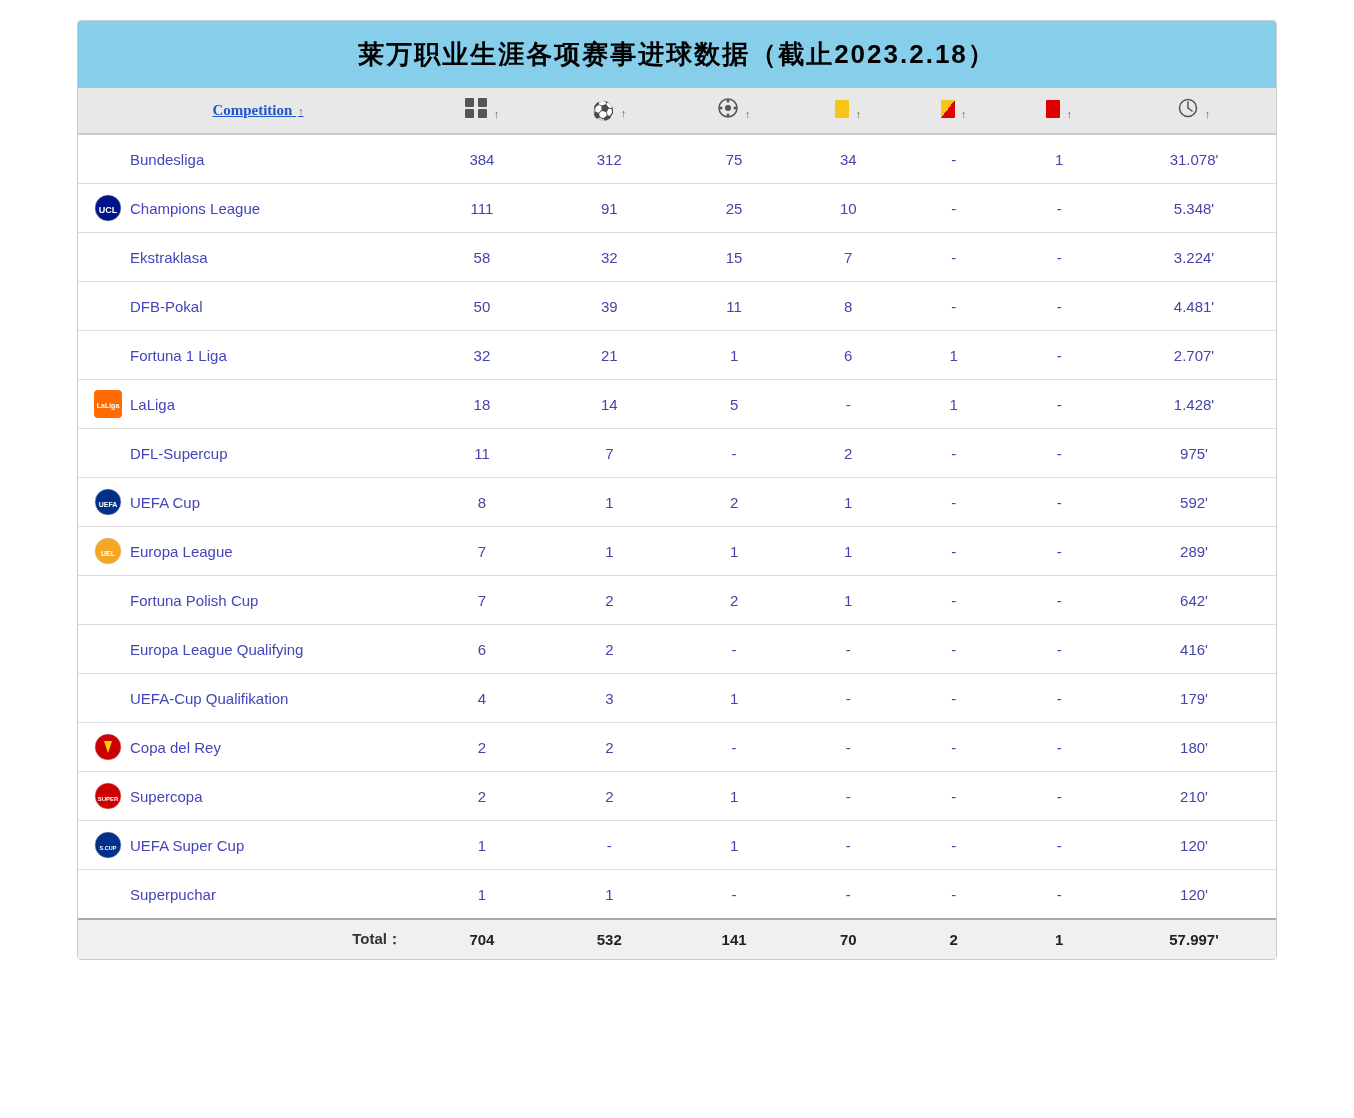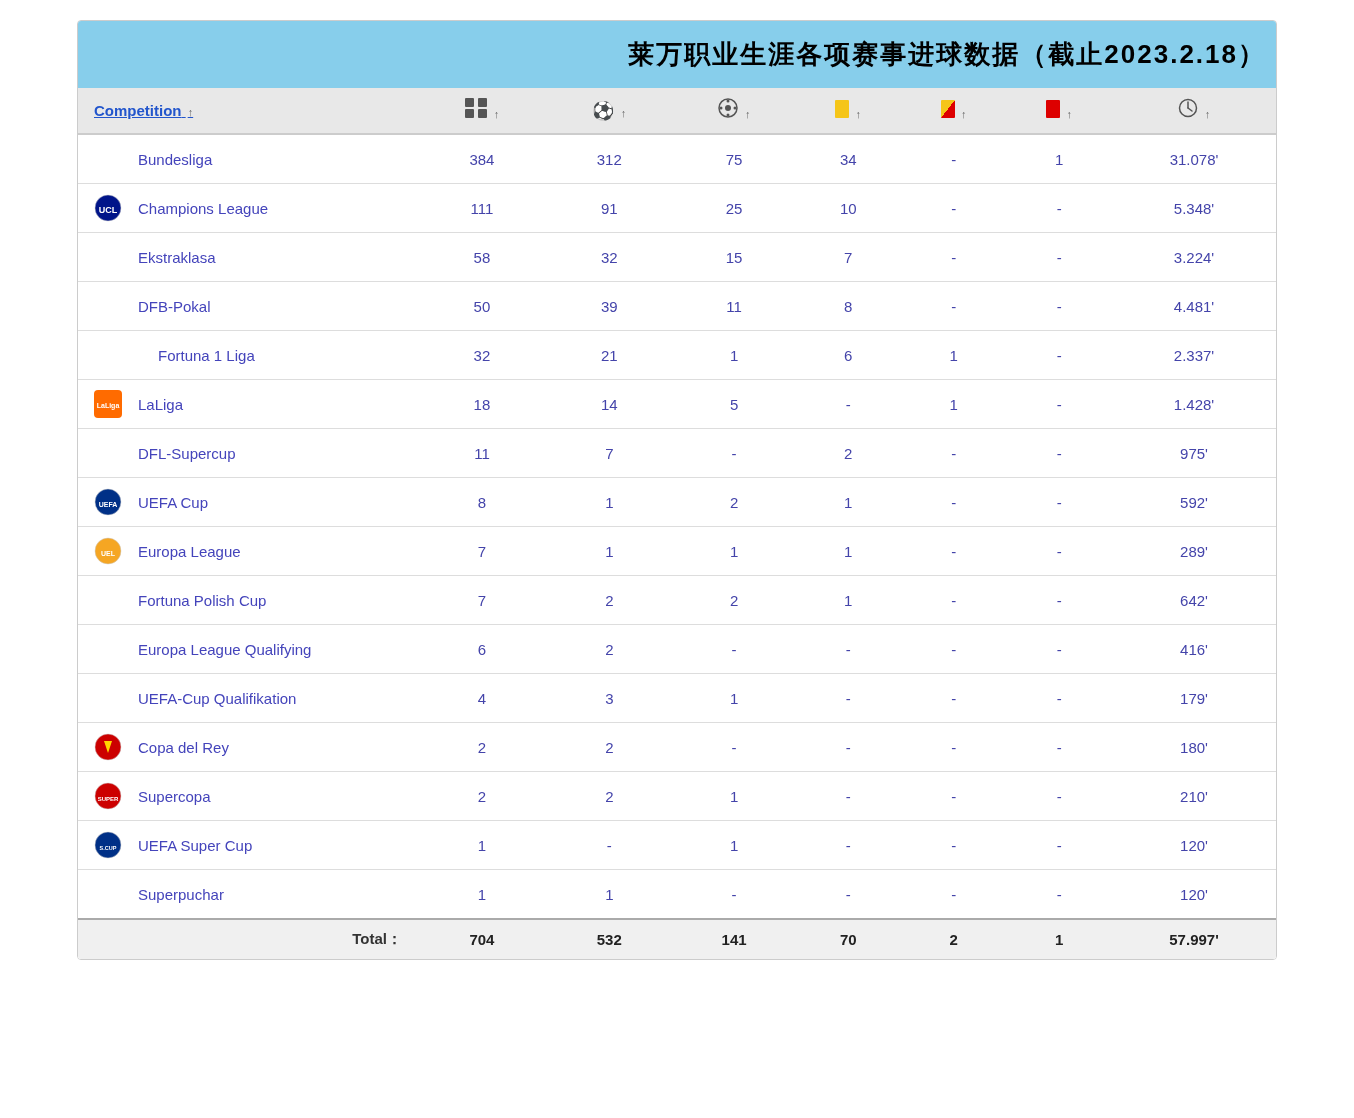--- a/index.html
+++ b/index.html
@@ -12,21 +12,21 @@
       padding: 20px;
     }
     .table-wrapper {
       width: 1200px;
       border: 1px solid #ccc;
       border-radius: 4px;
       overflow: hidden;
     }
     .title-bar {
       background: #87ceeb;
-      text-align: right;
+      text-align: center;
       padding: 16px 10px;
       font-size: 26px;
       font-weight: bold;
       color: #000;
       letter-spacing: 2px;
     }
     table {
       width: 100%;
       border-collapse: collapse;
       background: #fff;
@@ -50,21 +50,21 @@
       text-align: center;
       font-size: 15px;
       color: #4444aa;
     }
     .comp-col {
       text-align: left;
     }
     .comp-name-cell {
       display: flex;
       align-items: center;
-      gap: 16px;
+      gap: 8px;
       padding-left: 8px;
     }
     .comp-icon {
       width: 28px;
       height: 28px;
       display: inline-flex;
       align-items: center;
       justify-content: center;
       flex-shrink: 0;
     }
@@ -121,21 +121,21 @@
     }
   </style>
 </head>
 <body>
 
 <div class="table-wrapper">
   <div class="title-bar">莱万职业生涯各项赛事进球数据（截止2023.2.18）</div>
   <table>
     <thead>
       <tr>
-        <th class="comp-col" style="padding-left:16px; text-align:left; width:340px;">
+        <th class="comp-col" style="padding-left:28px; text-align:center; width:340px;font-family:Liberation Serif, serif;">
           <span class="header-link">
             <span>Competition</span>
             <span class="sort-icon"> ↑</span>
           </span>
         </th>
         <th>
           <span class="col-icon">
             
             <svg width="22" height="20" viewBox="0 0 22 20">
                 <rect x="0" y="0" width="9" height="9" rx="1" fill="#555"></rect>
@@ -251,30 +251,30 @@
           <td>11</td>
           <td>8</td>
           <td>-</td>
           <td>-</td>
           <td>4.481'</td>
         </tr>
         <tr>
           <td style="text-align: left; padding-left: 8px;">
             <div class="comp-name-cell">
               <span class="comp-icon"></span>
-              <span style="color: rgb(68, 68, 187); cursor: pointer; margin-left: 20px;">Fortuna 1 Liga</span>
+              <span style="color: rgb(68, 68, 187); cursor: pointer;">Fortuna 1 Liga</span>
             </div>
           </td>
           <td>32</td>
           <td>21</td>
           <td>1</td>
           <td>6</td>
           <td>1</td>
           <td>-</td>
-          <td>2.337'</td>
+          <td>2.707'</td>
         </tr>
         <tr>
           <td style="text-align: left; padding-left: 8px;">
             <div class="comp-name-cell">
               <span class="comp-icon">
                 <svg width="28" height="28" viewBox="0 0 28 28">
                   <rect width="28" height="28" rx="4" fill="#ff6b00"></rect>
                   <text x="14" y="18" text-anchor="middle" font-size="7" fill="white" font-weight="bold">LaLiga</text>
                 </svg>
               </span>

